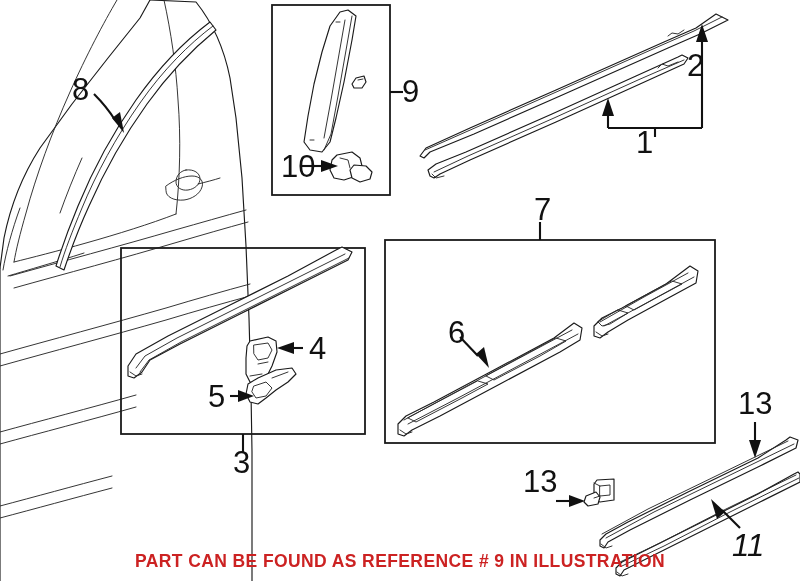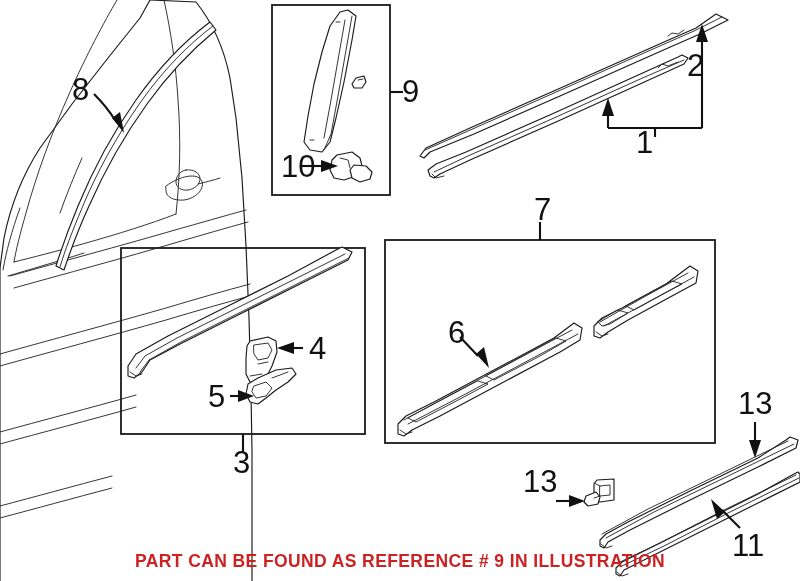--- a/index.html
+++ b/index.html
@@ -293,21 +293,21 @@
   <div class="callout" style="left:448px; top:317px;">6</div>
 
   <div class="callout" style="left:534px; top:194px;">7</div>
 
   <div class="callout" style="left:72px; top:74px;">8</div>
 
   <div class="callout" style="left:402px; top:76px;">9</div>
 
   <div class="callout" style="left:281px; top:151px;">10</div>
 
-  <div class="callout" style="left:732px; top:530px;">11</div>
+  <div class="callout" style="left:732px; top:530px;font-style:italic;">11</div>
 
   <div class="callout" style="left:738px; top:388px;">13</div>
 
   <div class="callout" style="left:523px; top:466px;">13</div>
 
   <div class="note-banner" style="top:551px; color:#cc2222;">PART CAN BE FOUND AS REFERENCE # 9 IN ILLUSTRATION</div>
 
 </div>
 
 </body></html>

